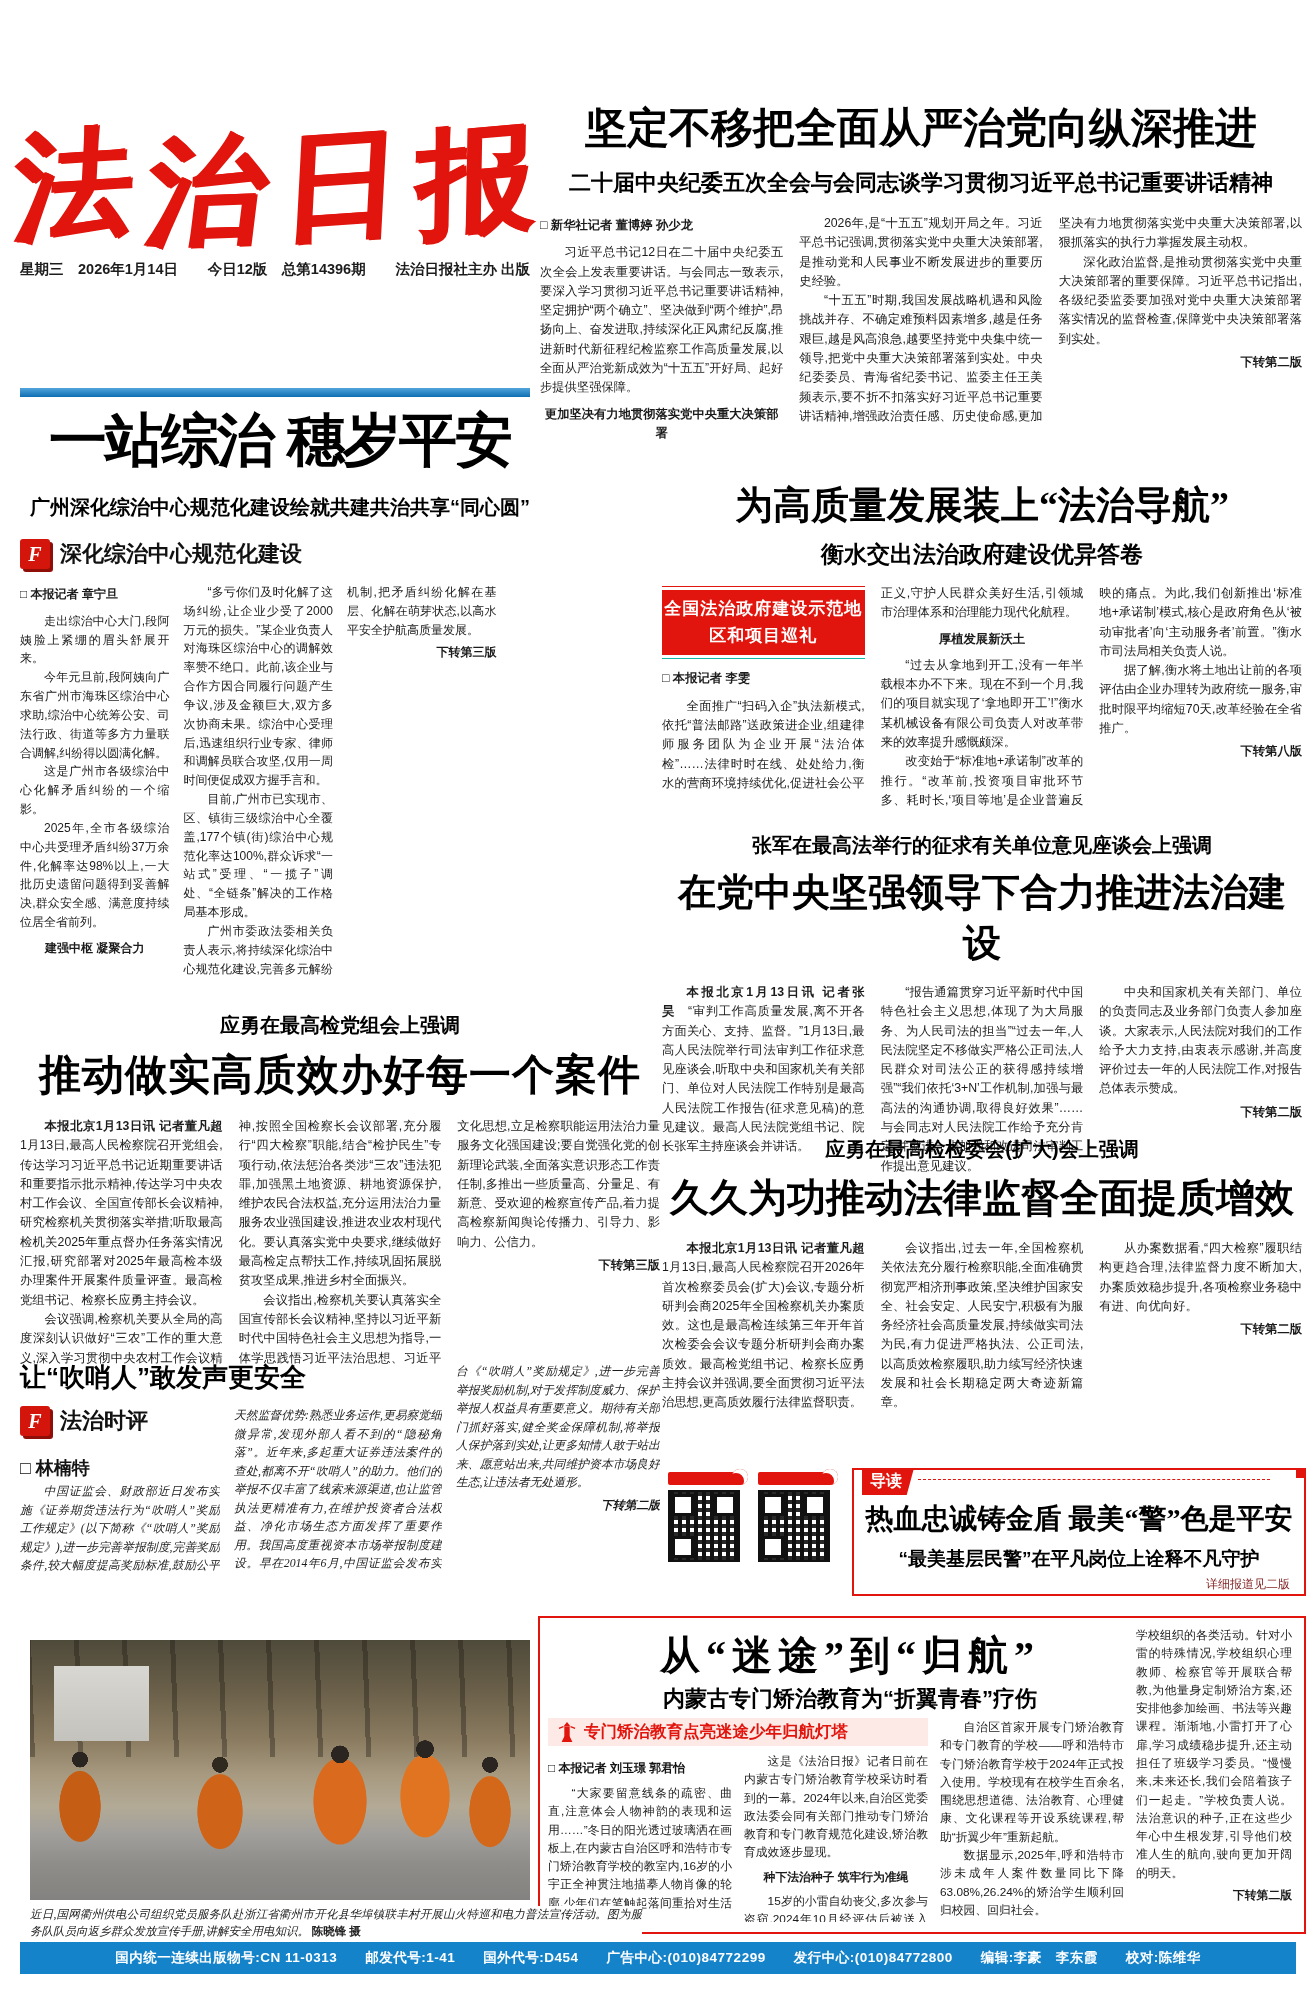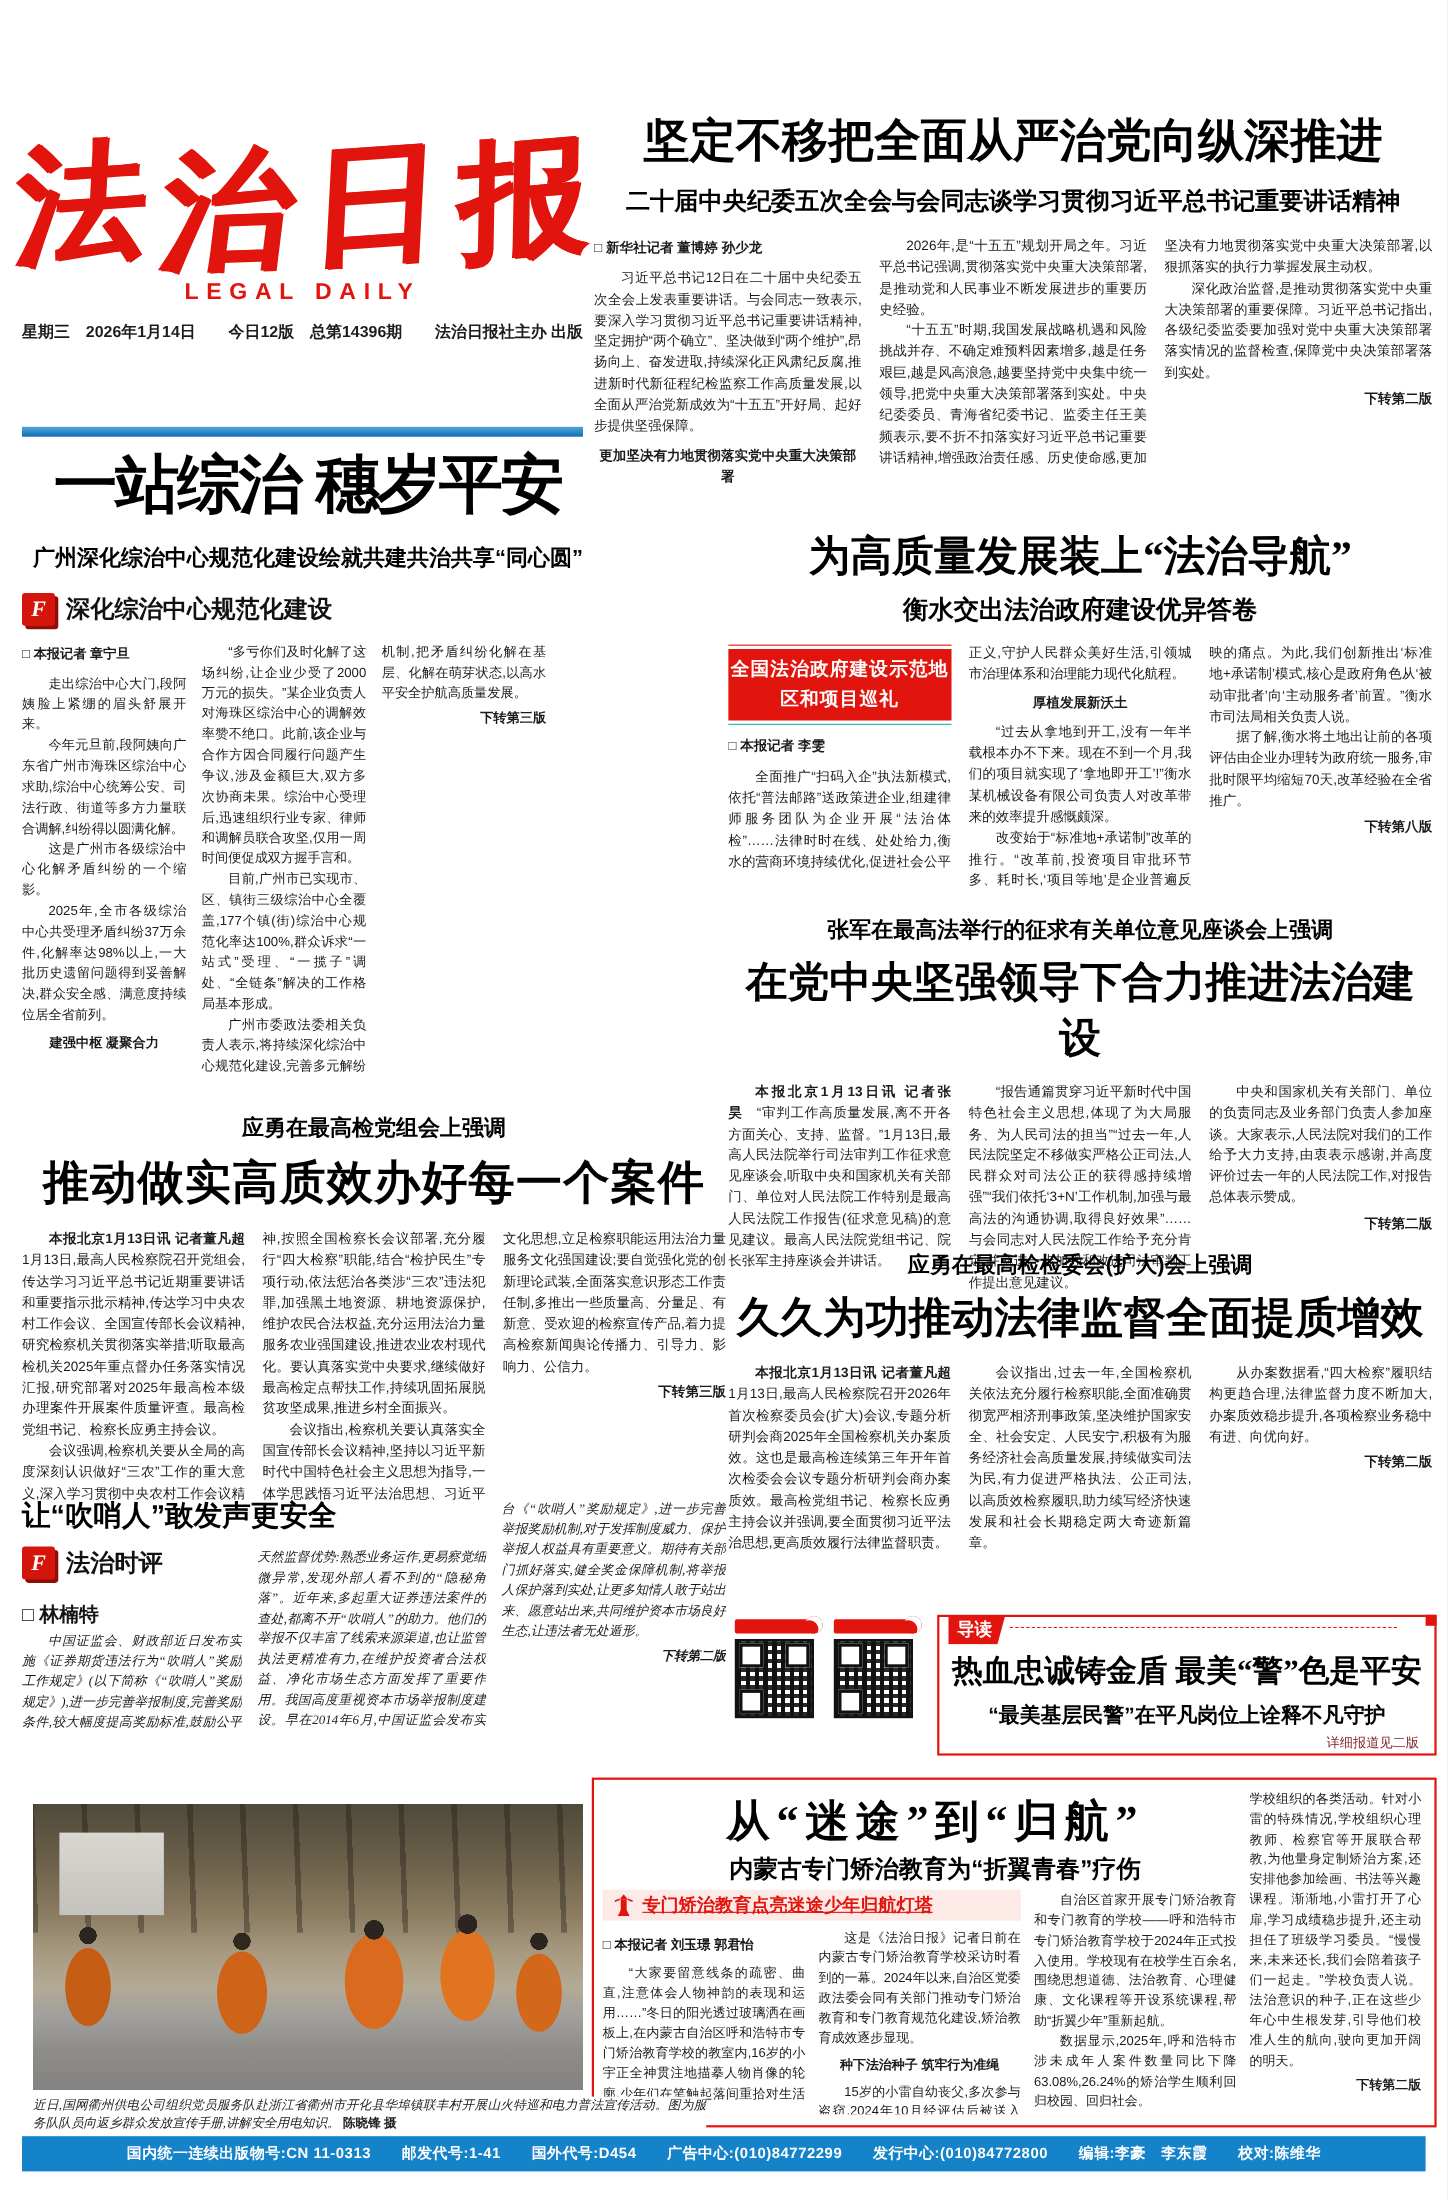--- a/index.html
+++ b/index.html
@@ -63,21 +63,21 @@
   .daodu{border:2px solid #e1150d;background:#fff;}
   .daodu .dash{position:absolute;left:64px;right:34px;top:9px;border-top:1px dashed #e1150d;}
   .daodu-label{position:absolute;left:8px;top:-2px;background:#e1150d;color:#fff;font-weight:bold;
                font-size:16px;padding:3px 12px 3px 8px;clip-path:polygon(0 0,100% 0,86% 100%,0 100%);}
   .daodu .corner{position:absolute;right:-2px;top:-2px;width:10px;height:10px;background:#e1150d;}
   .daodu-note{font-size:12px;color:#7f1d1d;text-align:right;padding-right:14px;}
 
   
   .mitubox{border:2.5px solid #e1150d;background:#fff;}
   .tag{display:flex;align-items:flex-start;gap:8px;background:#fdeae7;color:#e1150d;font-weight:bold;
-       font-size:16.5px;padding:3px 10px;text-decoration:underline;}
+       font-size:16.5px;padding:3px 10px;}
   .smallcols{text-align:justify;font-size:11.8px;line-height:1.55;color:#1b1b1b;overflow:hidden;}
   .smallcols p{margin:0;text-indent:2em;}
 
   
   .photo{background-repeat:no-repeat;background-color:#8a8272;
     background-image:
       radial-gradient(circle 9px at 62% 44%, #2a2520 97%, transparent),
       radial-gradient(ellipse 27px 44px at 62% 62%, #d96a1e 97%, transparent),
       radial-gradient(circle 9px at 79% 42%, #2a2520 97%, transparent),
       radial-gradient(ellipse 25px 42px at 79% 60%, #e07420 97%, transparent),
@@ -107,21 +107,20 @@
 
 <div class="page">
 
   <div class="abs" style="left:20px;top:96px;width:510px;">
     <div class="callig">
       <span>法</span>
       <span>治</span>
       <span>日</span>
       <span>报</span>
     </div>
-    <div class="mh-en">LEGAL DAILY</div>
     <div class="dateline">
       <span>
         <span>星期三</span>　<span>2026年1月14日</span>
       </span>
       <span>
         <span>今日12版</span>　<span>总第14396期</span>
       </span>
       <span>法治日报社主办 出版</span>
     </div>
   </div>

